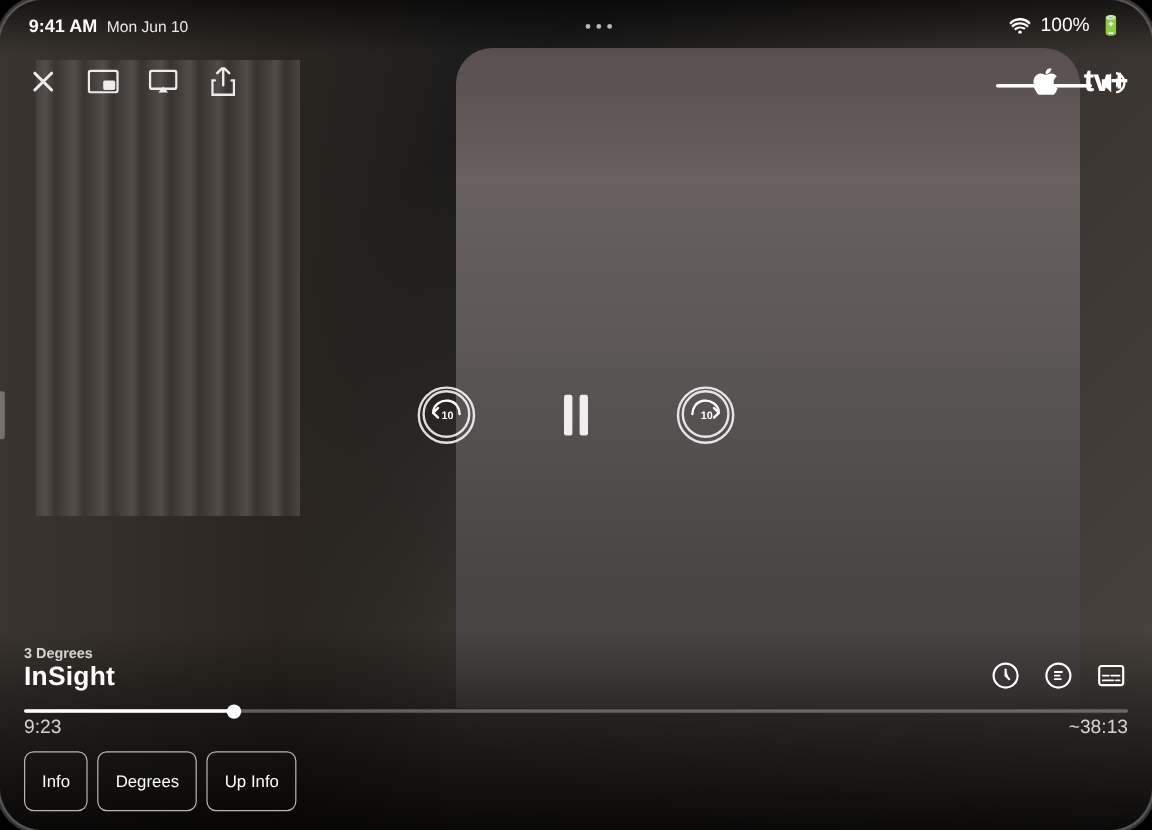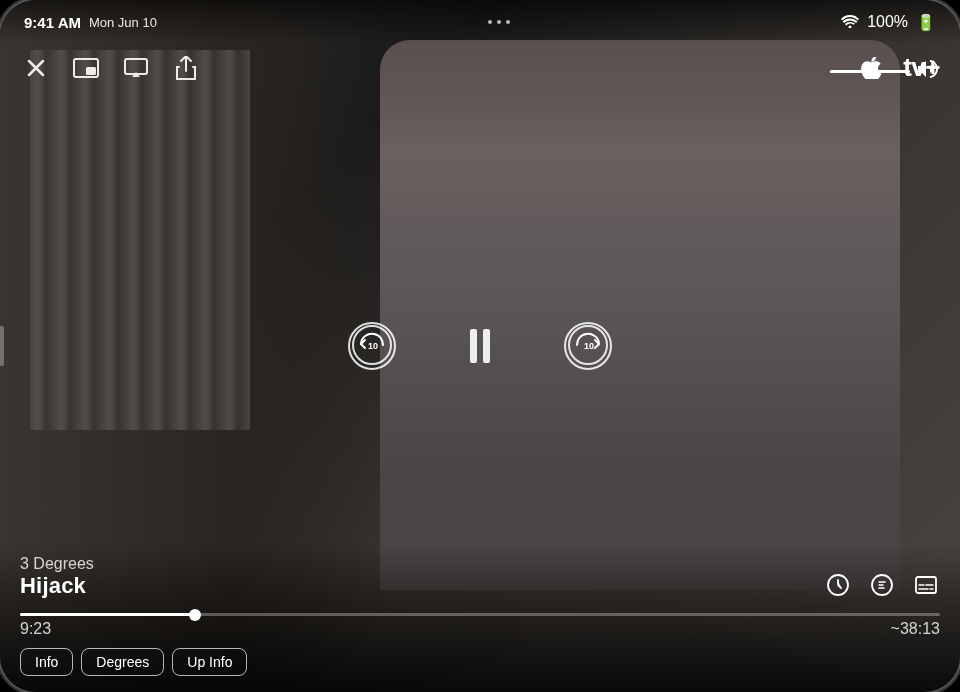--- a/index.html
+++ b/index.html
@@ -247,23 +247,23 @@
       background: linear-gradient(to top, rgba(0,0,0,0.85) 0%, rgba(0,0,0,0.4) 60%, transparent 100%);
       padding: 12px 20px 16px;
       z-index: 10;
     }
 
     .show-info {
       margin-bottom: 6px;
     }
 
     .show-episode {
-      font-size: 16px;
+      font-size: 12px;
       color: rgba(255,255,255,0.8);
-      font-weight: 400;
+      font-weight: 700;
     }
 
     .show-title {
       font-size: 22px;
       font-weight: 700;
       color: #fff;
       letter-spacing: 0.2px;
     }
 
     
@@ -332,21 +332,21 @@
     
     .action-buttons {
       display: flex;
       gap: 8px;
       margin-top: 10px;
     }
 
     .action-btn {
       border: 1.5px solid rgba(255,255,255,0.7);
       border-radius: 8px;
-      padding: 5px 14px;
+      padding: 16px 14px;
       color: #fff;
       font-size: 14px;
       font-weight: 500;
       cursor: pointer;
       background: transparent;
     }
 
     
     .side-indicator {
       position: absolute;
@@ -475,21 +475,21 @@
         <text x="17" y="25" fill="white" font-size="9" font-weight="600" font-family="Helvetica">10</text>
       </svg>
     </div>
   </div>
 
   <div class="bottom-overlay">
 
     <div style="display:flex; justify-content:space-between; align-items:flex-end;">
       <div class="show-info">
         <div class="show-episode">3 Degrees</div>
-        <div class="show-title">Hijack</div>
+        <div class="show-title">InSight</div>
       </div>
       <div class="right-controls" style="position:static; margin-bottom:6px;">
         <div class="right-ctrl-btn">
           <svg width="24" height="24" viewBox="0 0 24 24" fill="white">
             <circle cx="12" cy="12" r="10" stroke="white" stroke-width="1.8" fill="none"></circle>
             <path d="M12 7v5l3 3" stroke="white" stroke-width="1.8" stroke-linecap="round"></path>
           </svg>
         </div>
         <div class="right-ctrl-btn">
           <svg width="24" height="24" viewBox="0 0 24 24" fill="white">

